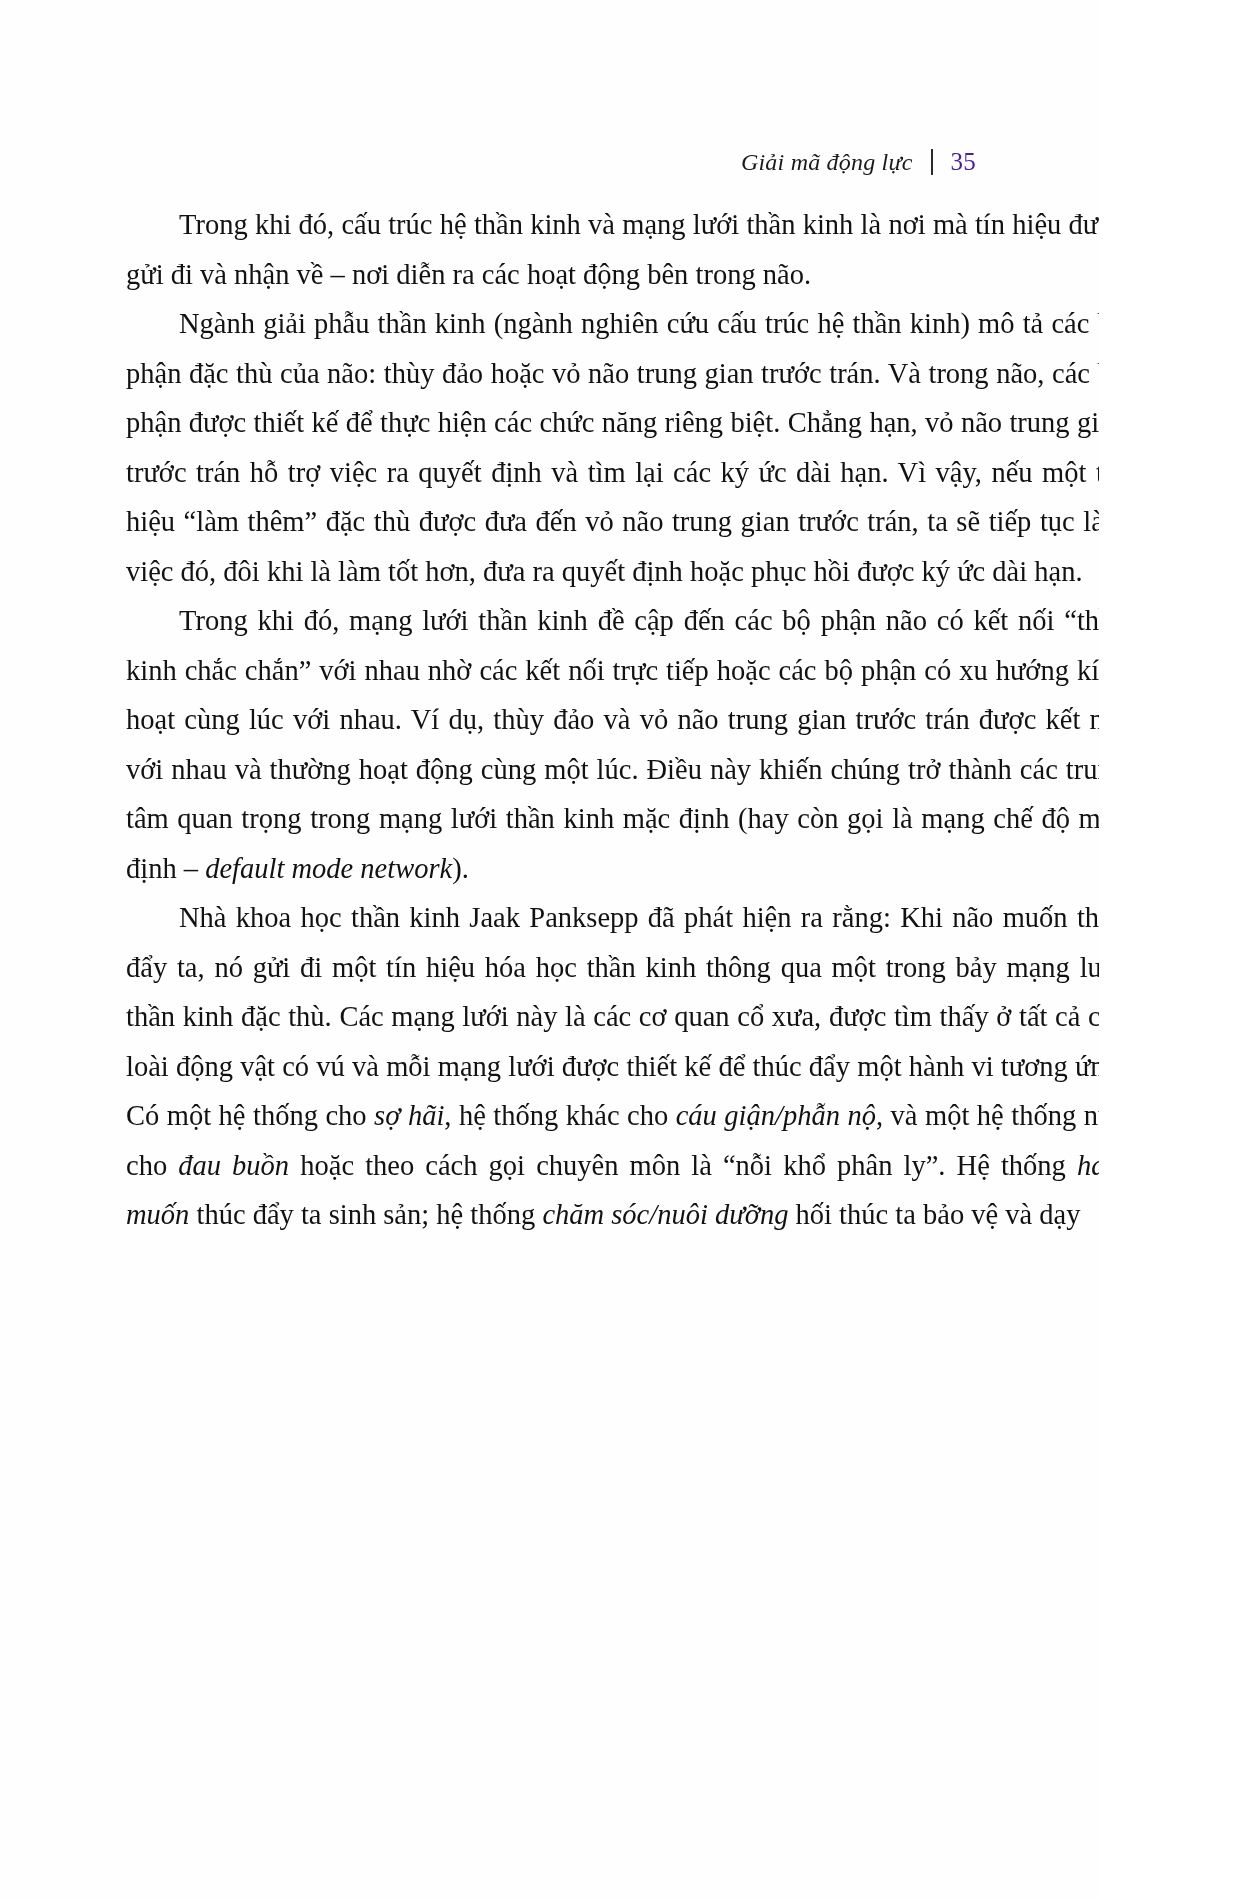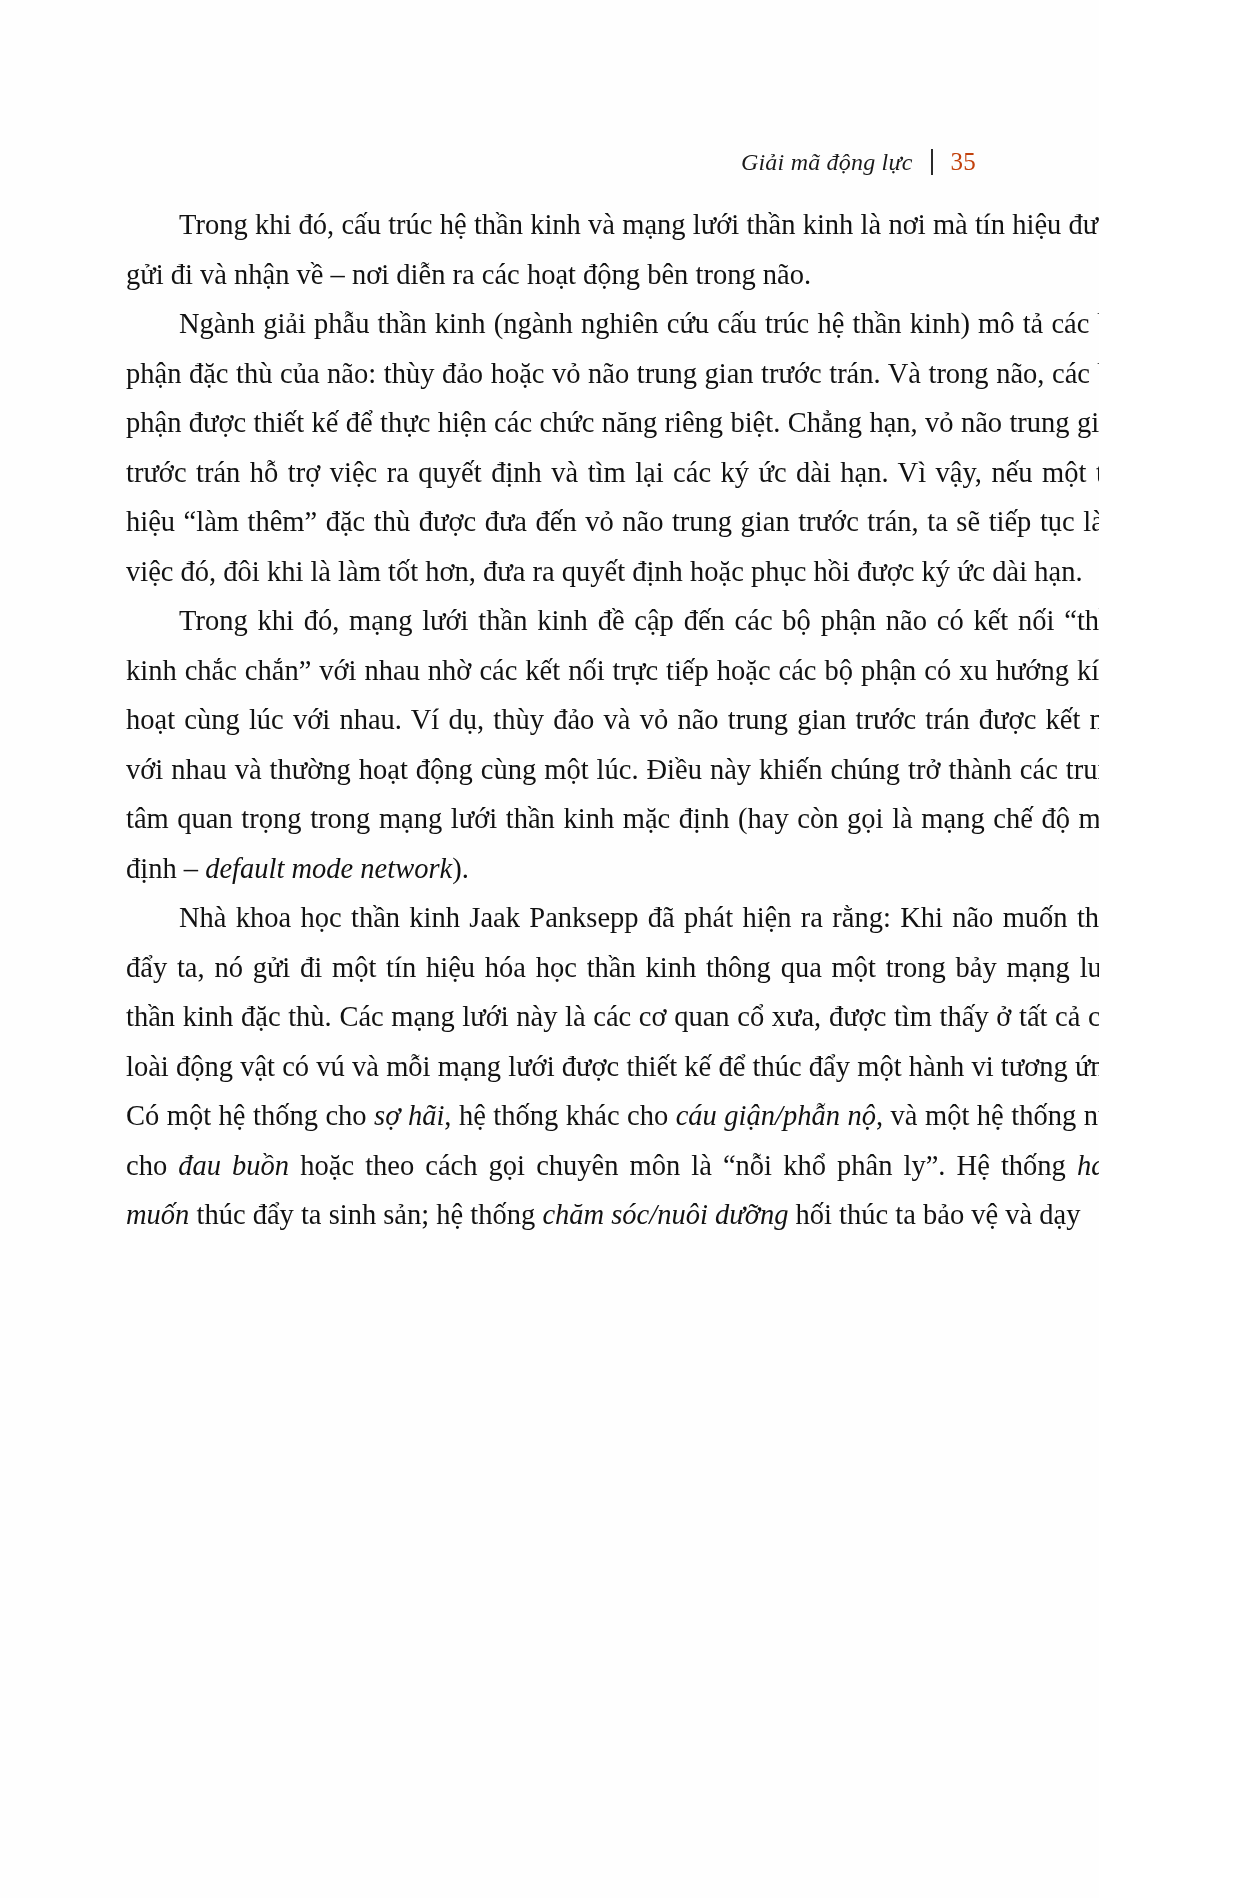--- a/index.html
+++ b/index.html
@@ -35,21 +35,21 @@
   .header .rule {
     display: inline-block;
     width: 2px;
     height: 26px;
     background: #2a2a2a;
     margin: 0 2px;
   }
   .header .folio {
     font-style: normal;
     font-size: 25px;
-    color: #c2410c;
+    color: #4c1d95;
   }
   .body-text {
     position: absolute;
     left: 126px;
     top: 200px;
     width: 1000px;
     font-size: 28.5px;
     line-height: 49.5px;
     text-align: justify;
     text-justify: inter-word;

